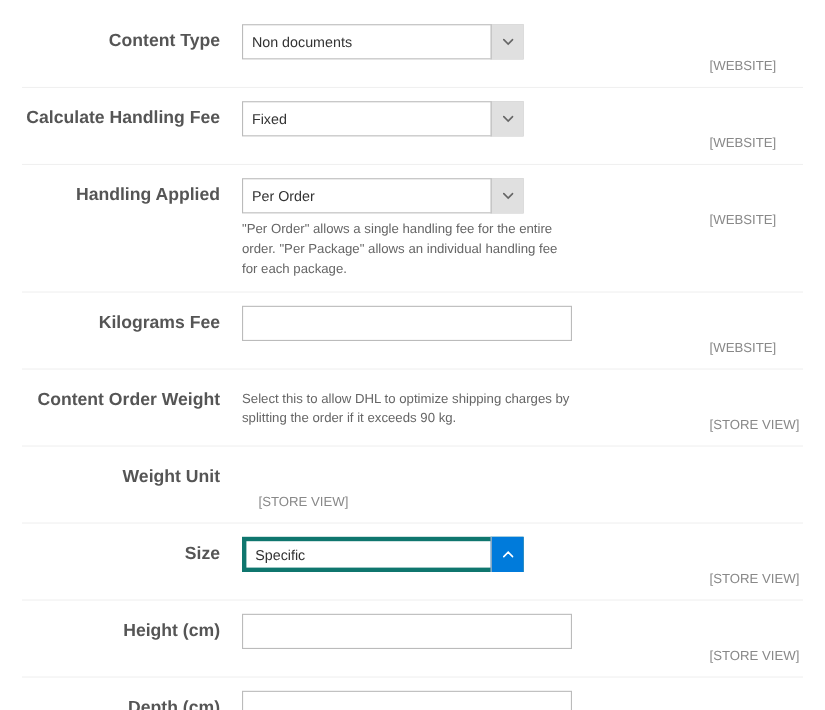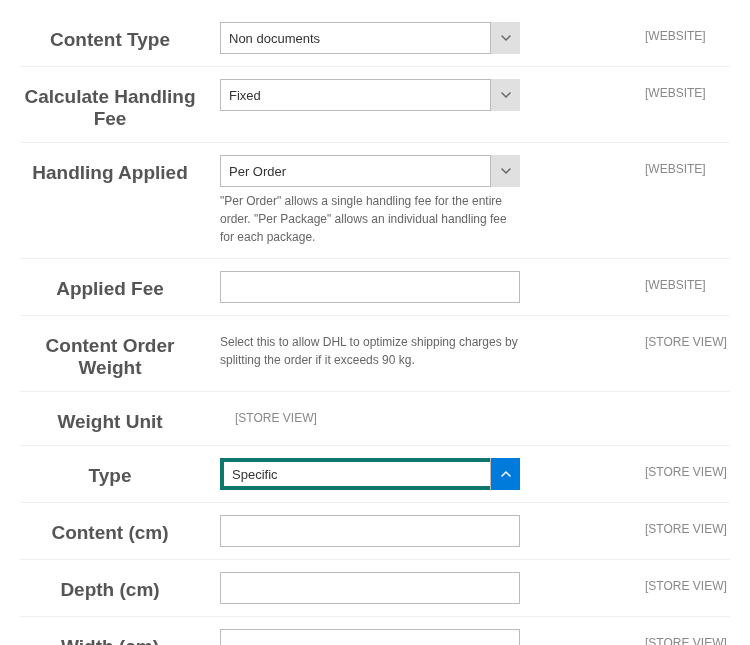--- a/index.html
+++ b/index.html
@@ -15,43 +15,44 @@
     }
     .form-row {
       display: flex;
       align-items: flex-start;
       padding: 12px 0;
       border-bottom: 1px solid #f0f0f0;
     }
     .form-label {
       width: 200px;
       min-width: 200px;
-      text-align: center;
+      text-align: right;
       padding-right: 20px;
       padding-top: 7px;
       font-weight: 600;
       color: #555;
-      font-size: 19px;
+      font-size: 16px;
     }
     .form-control-wrap {
       flex: 1;
       display: flex;
       flex-direction: column;
     }
     .form-scope {
       width: 100px;
       min-width: 100px;
       padding-left: 15px;
       padding-top: 7px;
       color: #888;
       font-size: 12px;
+      margin-top: 24px;
     }
     .select-wrapper {
       position: relative;
-      width: 300px;
+      width: 256px;
       display: inline-block;
     }
     .select-wrapper select {
       width: 100%;
       height: 32px;
       border: 1px solid #bbb;
       background: #fff;
       padding: 0 30px 0 8px;
       font-size: 13px;
       color: #333;
@@ -131,50 +132,50 @@
         <div class="select-wrapper"><select><option>Per Order</option><option>Per Package</option></select><div class="select-arrow">
             <svg viewBox="0 0 10 6" fill="none" xmlns="http://www.w3.org/2000/svg">
         <path d="M1 1L5 5L9 1" stroke="#666" stroke-width="1.5" stroke-linecap="round"></path>
       </svg>
           </div></div>
         <div class="field-note">"Per Order" allows a single handling fee for the entire order. "Per Package" allows an individual handling fee for each package.</div>
       </div>
       <div class="form-scope">[WEBSITE]</div>
     </div>
     <div class="form-row">
-      <div class="form-label">Applied Fee</div>
+      <div class="form-label">Kilograms Fee</div>
       <div class="form-control-wrap">
         <input type="text" class="form-text-input" style="">
       </div>
       <div class="form-scope">[WEBSITE]</div>
     </div>
     <div class="form-row">
       <div class="form-label">Content Order Weight</div>
       <div class="form-control-wrap">
         <div class="field-note">Select this to allow DHL to optimize shipping charges by splitting the order if it exceeds 90 kg.</div>
       </div>
       <div class="form-scope">[STORE VIEW]</div>
     </div>
     <div class="form-row">
       <div class="form-label">Weight Unit</div>
       <div class="form-scope">[STORE VIEW]</div>
     </div>
     <div class="form-row">
-      <div class="form-label">Type</div>
+      <div class="form-label">Size</div>
       <div class="form-control-wrap">
         <div class="select-wrapper active"><select><option>Specific</option><option>Regular</option></select><div class="select-arrow active">
             <svg viewBox="0 0 10 6" fill="none" xmlns="http://www.w3.org/2000/svg">
         <path d="M1 5L5 1L9 5" stroke="#fff" stroke-width="1.5" stroke-linecap="round"></path>
       </svg>
           </div></div>
       </div>
       <div class="form-scope">[STORE VIEW]</div>
     </div>
     <div class="form-row">
-      <div class="form-label">Content (cm)</div>
+      <div class="form-label">Height (cm)</div>
       <div class="form-control-wrap">
         <input type="text" class="form-text-input" style="">
       </div>
       <div class="form-scope">[STORE VIEW]</div>
     </div>
     <div class="form-row">
       <div class="form-label">Depth (cm)</div>
       <div class="form-control-wrap">
         <input type="text" class="form-text-input" style="">
       </div>

